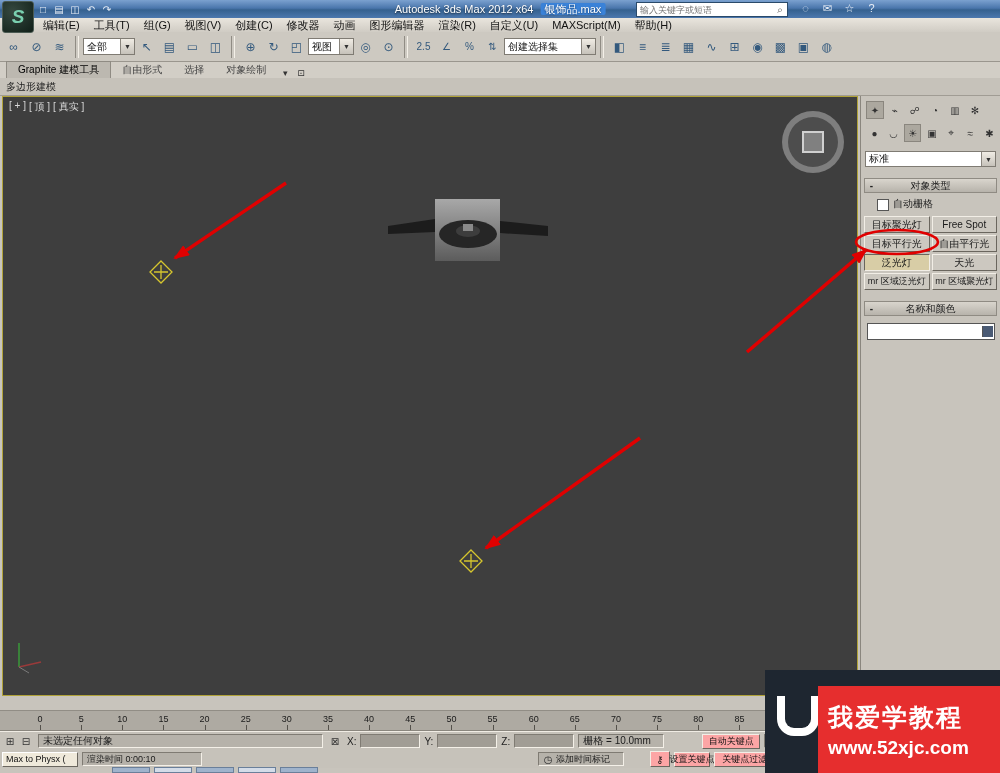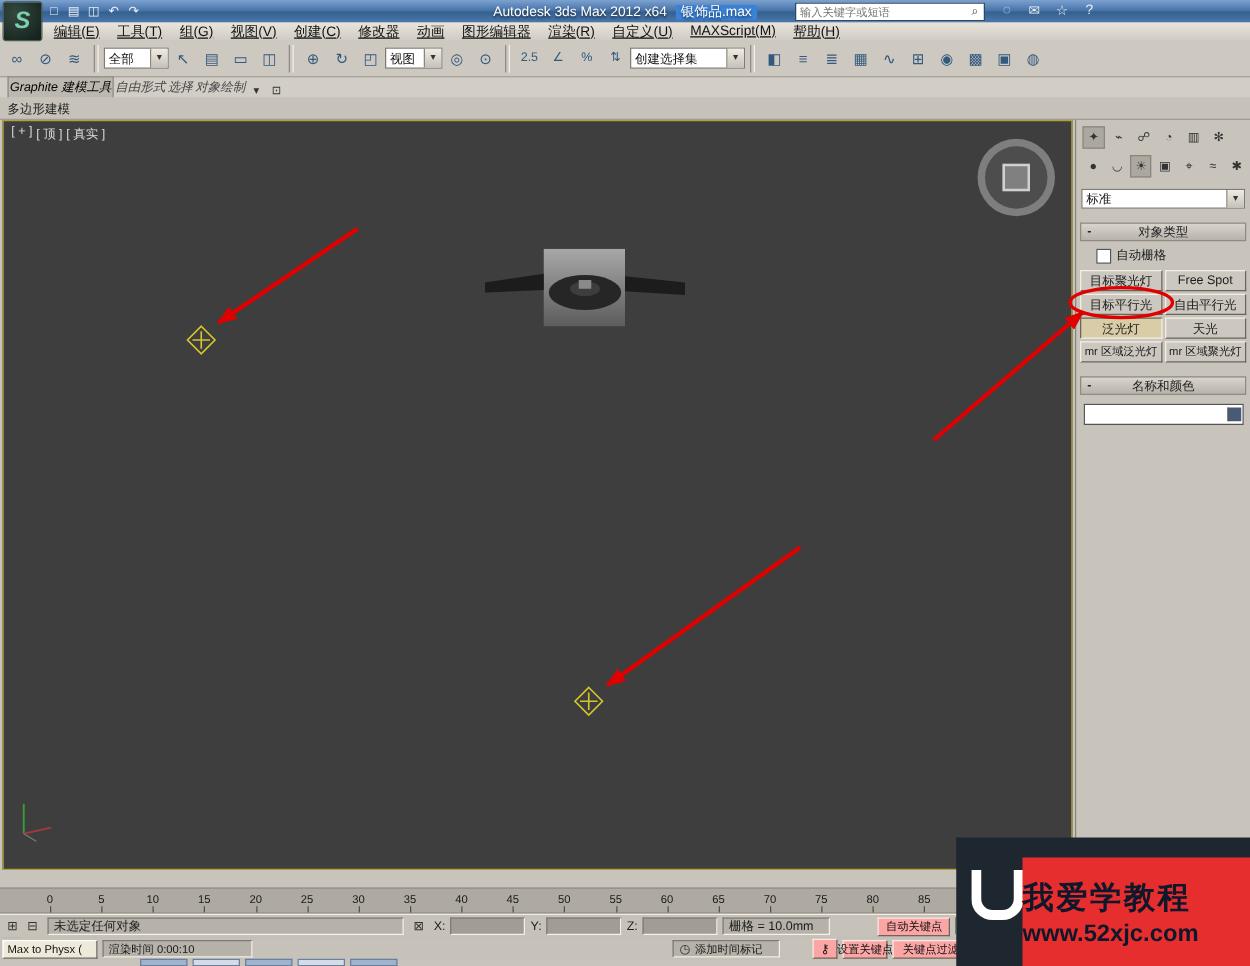--- a/index.html
+++ b/index.html
@@ -16,33 +16,33 @@
   .ttext{position:absolute;left:50%;top:2px;transform:translateX(-50%);color:#fff;font-size:11px;white-space:nowrap;text-shadow:0 1px 2px rgba(0,0,0,.6);}
   .fname{background:#3a82d8;padding:0 4px;margin-left:4px;border-radius:2px;}
   .tsearch{position:absolute;right:212px;top:2px;width:150px;height:13px;background:#fff;border:1px solid #2a4a6a;display:flex;align-items:center;}
   .tsearch input{flex:1;border:none;outline:none;background:transparent;font-size:9px;color:#666;padding:0 3px;min-width:0;}
   .sbtn{width:14px;color:#555;font-size:10px;text-align:center;}
   .trights{position:absolute;right:122px;top:2px;display:flex;gap:9px;}
   .tico{color:#e8eef6;font-size:11px;width:13px;text-align:center;}
   
   #menubar{position:absolute;left:0;top:18px;width:1000px;height:14px;background:linear-gradient(#e9e5dd,#d0ccc4);
     display:flex;align-items:center;padding-left:36px;box-sizing:border-box;}
-  .menu-item{padding:0 7px;font-size:11px;color:#111;white-space:nowrap;text-decoration:underline;}
+  .menu-item{padding:0 7px;font-size:11px;color:#111;white-space:nowrap;}
   
   #maintb{position:absolute;left:0;top:32px;width:1000px;height:30px;background:#cdc9c1;border-bottom:1px solid #9a968e;
     display:flex;align-items:center;padding:0 2px;box-sizing:border-box;}
   .grp{display:flex;align-items:center;}
   .ico{width:21px;height:21px;margin:0 1px;display:flex;align-items:center;justify-content:center;font-size:12px;color:#33597d;}
   .sep{width:2px;height:22px;margin:0 4px;border-left:1px solid #908c84;border-right:1px solid #f4f0e8;}
   .combo{height:17px;background:#fff;border:1px solid #7f7b73;display:flex;align-items:center;font-size:10px;color:#111;padding-left:3px;box-sizing:border-box;}
   .combo .arrow{margin-left:auto;width:13px;height:100%;background:linear-gradient(#f0ece4,#c6c2ba);border-left:1px solid #8a867e;
     font-size:7px;display:flex;align-items:center;justify-content:center;color:#333;}
   
   #ribbontabs{position:absolute;left:0;top:62px;width:1000px;height:16px;background:#d2cec6;display:flex;align-items:flex-end;padding-left:6px;box-sizing:border-box;}
-  .rtab{padding:1px 1px;font-size:10px;color:#444;white-space:nowrap;font-style:italic;}
+  .rtab{padding:1px 11px;font-size:10px;color:#444;white-space:nowrap;}
   .rtab.on{background:#bcb8b0;border:1px solid #8f8b83;border-bottom:none;color:#000;}
   .rext{width:16px;font-size:9px;color:#333;text-align:center;}
   #ribbonsub{position:absolute;left:0;top:78px;width:1000px;height:18px;background:#c6c2ba;border-bottom:1px solid #a09c94;
     display:flex;align-items:center;padding-left:6px;box-sizing:border-box;font-size:10px;color:#222;}
   
   #viewport{position:absolute;left:2px;top:96px;width:856px;height:600px;background:#3e3e3e;border:1px solid #b0a238;box-sizing:border-box;overflow:hidden;}
   #vplabel{position:absolute;left:6px;top:3px;display:flex;gap:3px;color:#d8d8d8;font-size:10px;}
   .vpm{cursor:default;}
   #vcube{position:absolute;left:779px;top:14px;width:50px;height:50px;border-radius:50%;
     border:6px solid rgba(165,165,165,.55);background:rgba(125,125,125,.25);display:flex;align-items:center;justify-content:center;}
@@ -102,22 +102,22 @@
   .rtime{width:120px;font-size:9px;}
   .ttag{width:86px;margin-left:332px;font-size:9px;gap:3px;}
   .keybtn{width:20px;height:16px;margin-left:22px;font-size:10px;}
   .setkey{width:36px;}
   .keyfil{width:78px;}
   .tfrag{position:absolute;top:767px;height:6px;background:#9fb3cc;border:1px solid #6a7f9a;box-sizing:border-box;}
   
   #wm{position:absolute;left:765px;top:670px;width:235px;height:103px;z-index:60;}
   #wm .dark{position:absolute;inset:0;background:#1e2630;}
   #wm .ulogo{position:absolute;left:12px;top:26px;width:26px;height:32px;border:8px solid #fff;border-top:none;border-radius:0 0 17px 17px;}
-  #wm .red{position:absolute;left:53px;top:16px;right:0;bottom:0;background:#e62e2e;color:#0f172a;
-    display:flex;flex-direction:column;justify-content:center;gap:3px;}
+  #wm .red{position:absolute;left:53px;top:16px;right:0;bottom:0;background:#e62e2e;color:#ffffff;
+    display:flex;flex-direction:column;justify-content:center;padding-left:10px;gap:3px;}
   .wm1{font-size:25px;font-weight:bold;letter-spacing:2px;}
   .wm2{font-size:19px;font-weight:bold;}
   
   #annot{position:absolute;left:0;top:0;z-index:50;pointer-events:none;}
 </style>
 </head>
 <body>
 
 <div id="stage">
 

